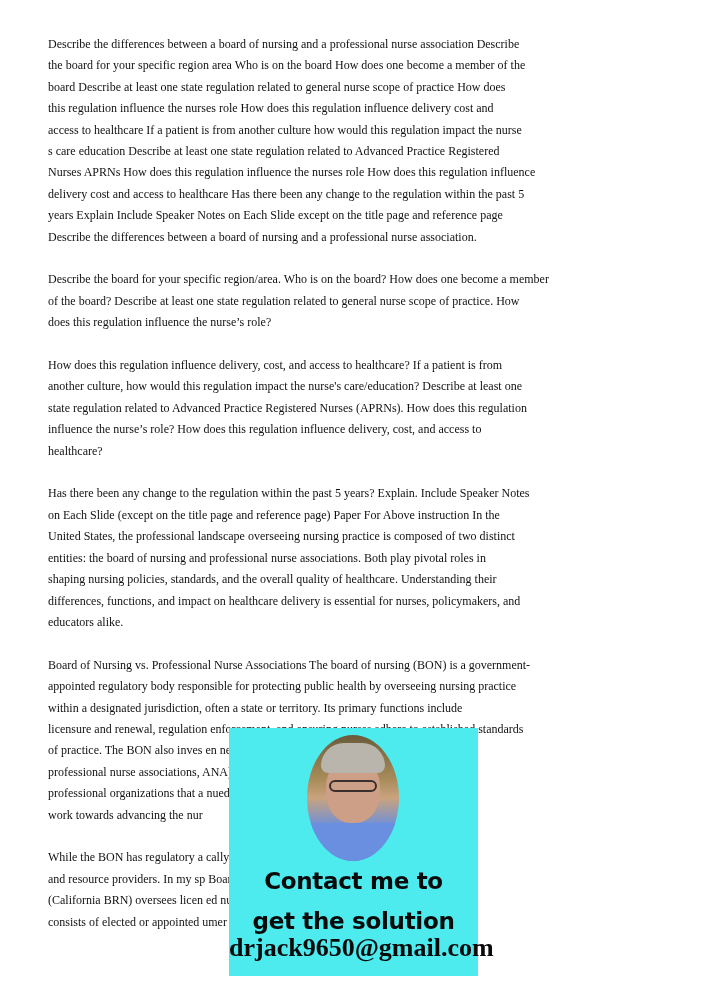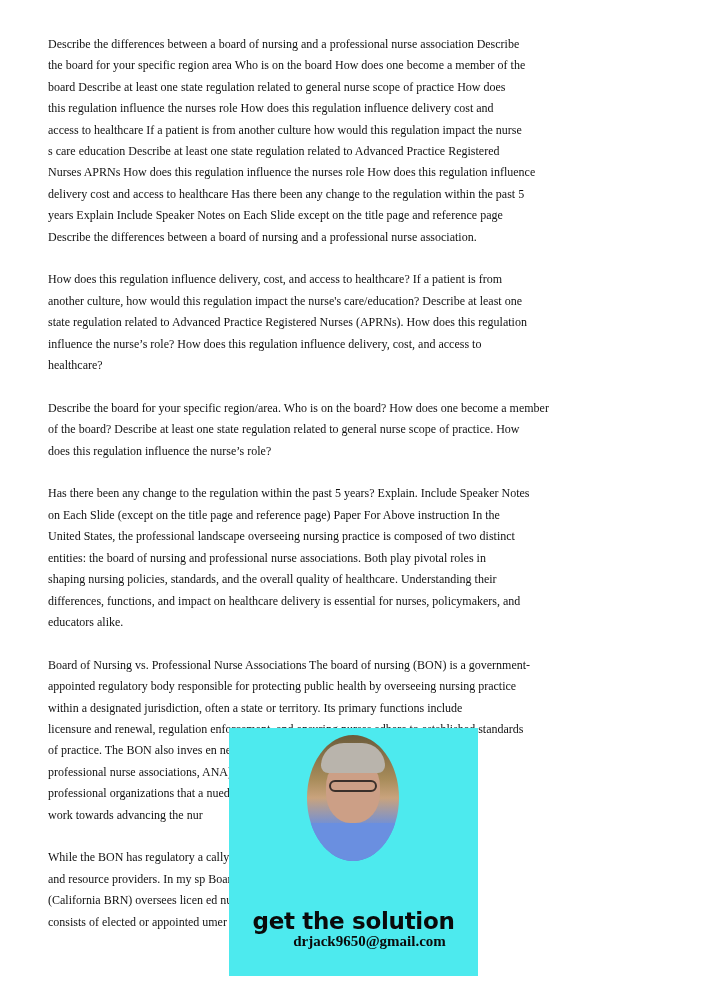--- a/index.html
+++ b/index.html
@@ -69,51 +69,51 @@
       font-family: "DejaVu Sans", sans-serif;
       font-weight: bold;
       font-size: 23px;
       color: #0a0a0a;
       letter-spacing: -0.3px;
     }
     .promo .line1 { top: 140px; }
     .promo .line2 { top: 180px; }
     .promo .email {
       position: absolute;
-      left: 16px;
+      left: 0;
       top: 205px;
       width: 100%;
       font-family: "Liberation Serif", serif;
       font-weight: bold;
-      font-size: 15px;
+      font-size: 26px;
       color: #0a0a0a;
     }
   </style>
 </head>
 <body>
 
 <div class="doc">
   <p>Describe the differences between a board of nursing and a professional nurse association Describe
 the board for your specific region area Who is on the board How does one become a member of the
 board Describe at least one state regulation related to general nurse scope of practice How does
 this regulation influence the nurses role How does this regulation influence delivery cost and
 access to healthcare If a patient is from another culture how would this regulation impact the nurse
 s care education Describe at least one state regulation related to Advanced Practice Registered
 Nurses APRNs How does this regulation influence the nurses role How does this regulation influence
 delivery cost and access to healthcare Has there been any change to the regulation within the past 5
 years Explain Include Speaker Notes on Each Slide except on the title page and reference page
 Describe the differences between a board of nursing and a professional nurse association.</p>
+  <p>Describe the board for your specific region/area. Who is on the board? How does one become a member
+of the board? Describe at least one state regulation related to general nurse scope of practice. How
+does this regulation influence the nurse’s role?</p>
   <p>How does this regulation influence delivery, cost, and access to healthcare? If a patient is from
 another culture, how would this regulation impact the nurse's care/education? Describe at least one
 state regulation related to Advanced Practice Registered Nurses (APRNs). How does this regulation
 influence the nurse’s role? How does this regulation influence delivery, cost, and access to
 healthcare?</p>
-  <p>Describe the board for your specific region/area. Who is on the board? How does one become a member
-of the board? Describe at least one state regulation related to general nurse scope of practice. How
-does this regulation influence the nurse’s role?</p>
   <p>Has there been any change to the regulation within the past 5 years? Explain. Include Speaker Notes
 on Each Slide (except on the title page and reference page) Paper For Above instruction In the
 United States, the professional landscape overseeing nursing practice is composed of two distinct
 entities: the board of nursing and professional nurse associations. Both play pivotal roles in
 shaping nursing policies, standards, and the overall quality of healthcare. Understanding their
 differences, functions, and impact on healthcare delivery is essential for nurses, policymakers, and
 educators alike.</p>
   <p>Board of Nursing vs. Professional Nurse Associations The board of nursing (BON) is a government-
 appointed regulatory body responsible for protecting public health by overseeing nursing practice
 within a designated jurisdiction, often a state or territory. Its primary functions include
@@ -128,15 +128,16 @@
 consists of elected or appointed                                                            umer members, and public</p>
 </div>
 
 <div class="promo">
   <div class="avatar">
     <div class="shirt"></div>
     <div class="face"></div>
     <div class="hair"></div>
     <div class="glasses"></div>
   </div>
+  <div class="headline line1">Contact me to</div>
   <div class="headline line2">get the solution</div>
   <div class="email">drjack9650@gmail.com</div>
 </div>
 
 </body></html>

